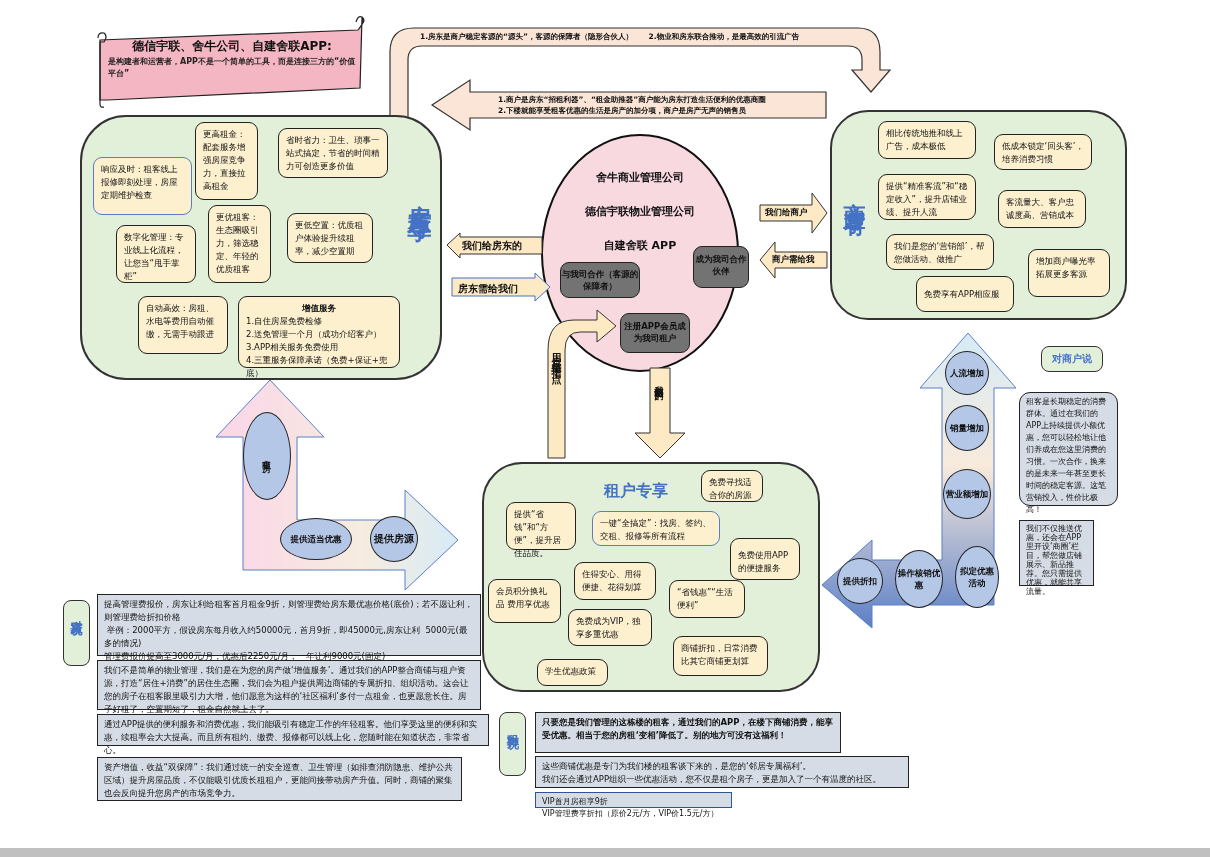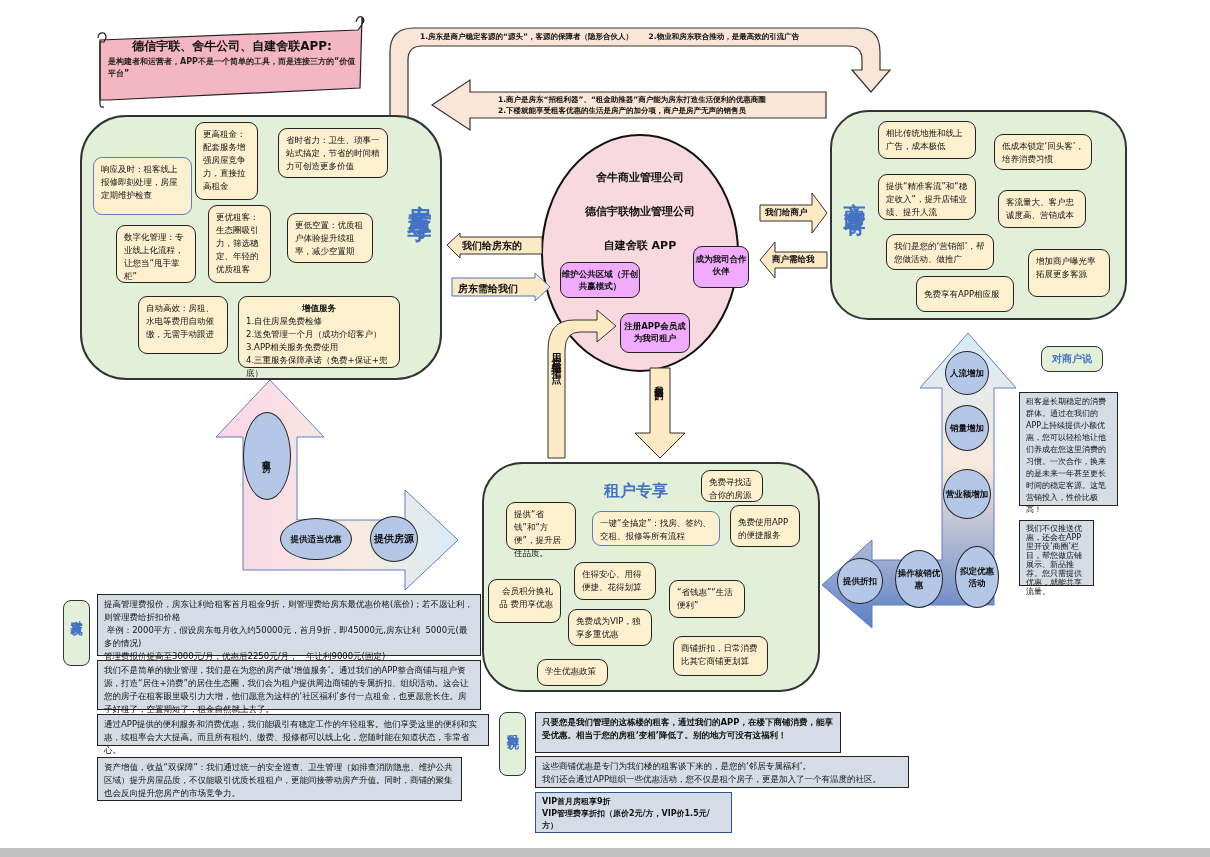--- a/index.html
+++ b/index.html
@@ -3,21 +3,21 @@
 <meta charset="utf-8">
 <style>
   html,body{margin:0;padding:0;background:#fff;}
   body{width:1210px;height:857px;position:relative;overflow:hidden;font-family:"DejaVu Sans",sans-serif;color:#111;}
   .abs{position:absolute;box-sizing:border-box;}
   .tb{font-weight:bold;}
   .panel{background:#e2efd9;border:2px solid #333;border-radius:46px;}
   .card{background:#fdf0cf;border:1.5px solid #222;border-radius:9px;padding:5px 7px;font-size:8.5px;line-height:13px;}
   .card.blue{border-color:#5b7fbe;}
   .panel-title{color:#4472c4;font-weight:bold;font-size:24px;line-height:29px;}
-  .teal{background:#f0abfc;border:1.5px solid #222;border-radius:9px;font-size:8.5px;font-weight:bold;text-align:center;line-height:12px;}
+  .teal{background:#737373;border:1.5px solid #222;border-radius:9px;font-size:8.5px;font-weight:bold;text-align:center;line-height:12px;}
   .note{background:#d6dce5;border:1.5px solid #222;padding:3px 6px;font-size:8.5px;line-height:13px;}
   .note.blue{border-color:#2f5597;}
   .side-label{background:#e2efd9;border:1.5px solid #333;border-radius:8px;color:#4472c4;font-weight:bold;font-size:14px;line-height:19px;text-align:center;}
   .circ{background:#b4c7e7;border:1.5px solid #222;border-radius:50%;display:flex;align-items:center;justify-content:center;text-align:center;font-size:8.5px;font-weight:bold;line-height:12px;}
   .vtext{writing-mode:vertical-rl;text-orientation:upright;font-weight:bold;font-size:11px;letter-spacing:2px;}
   .arrow-label{font-weight:bold;font-size:10px;}
   svg{position:absolute;left:0;top:0;}
 </style>
 </head>
 <body>
@@ -92,21 +92,21 @@
   <div>2.送免管理一个月（成功介绍客户）</div>
   <div>3.APP相关服务免费使用</div>
   <div>4.三重服务保障承诺（免费+保证+兜底）</div>
 </div>
 
 <div class="abs tb" style="left:560px;top:170px;width:160px;text-align:center;font-size:11px;">
   <div style="height:34px;">舍牛商业管理公司</div>
   <div style="height:34px;">德信宇联物业管理公司</div>
   <div>自建舍联 APP</div>
 </div>
-<div class="abs teal" style="left:560px;top:262px;width:80px;height:36px;padding-top:5px;">维护公共区域（开创共赢模式）</div>
+<div class="abs teal" style="left:560px;top:262px;width:80px;height:36px;padding-top:5px;">与我司合作（客源的保障者）</div>
 <div class="abs teal" style="left:693px;top:246px;width:56px;height:42px;padding-top:6px;">成为我司合作伙伴</div>
 <div class="abs teal" style="left:620px;top:313px;width:70px;height:40px;padding-top:6px;">注册APP会员成为我司租户</div>
 
 <div class="abs arrow-label" style="left:462px;top:239px;">我们给房东的</div>
 <div class="abs arrow-label" style="left:458px;top:282px;">房东需给我们</div>
 <div class="abs arrow-label" style="left:765px;top:207px;font-size:8.5px;">我们给商户</div>
 <div class="abs arrow-label" style="left:772px;top:254px;font-size:8.5px;">商户需给我</div>
 <div class="abs" style="left:549px;top:345px;width:15px;">
   <span class="vtext" style="font-size:10px;letter-spacing:3px;">用户只需手指一点</span>
 </div>
@@ -124,59 +124,59 @@
 <div class="abs card" style="left:998px;top:190px;width:88px;height:38px;">客流量大、客户忠诚度高、营销成本</div>
 <div class="abs card" style="left:886px;top:234px;width:108px;height:36px;">我们是您的‘营销部’，帮您做活动、做推广</div>
 <div class="abs card" style="left:1028px;top:249px;width:82px;height:48px;">增加商户曝光率拓展更多客源</div>
 <div class="abs card" style="left:916px;top:276px;width:98px;height:36px;padding-top:11px;">免费享有APP相应服</div>
 
 <div class="abs panel" style="left:482px;top:462px;width:338px;height:230px;border-radius:40px;"></div>
 <div class="abs panel-title" style="left:604px;top:476px;font-size:16px;">租户专享</div>
 <div class="abs card" style="left:701px;top:470px;width:62px;height:32px;">免费寻找适合你的房源</div>
 <div class="abs card" style="left:506px;top:502px;width:70px;height:48px;">提供“省钱”和“方便”，提升居住品质。</div>
 <div class="abs card blue" style="left:592px;top:511px;width:128px;height:35px;">一键“全搞定”：找房、签约、交租、报修等所有流程</div>
-<div class="abs card" style="left:730px;top:505px;width:70px;height:42px;padding-top:10px;">免费使用APP的便捷服务</div>
+<div class="abs card" style="left:730px;top:538px;width:70px;height:42px;padding-top:10px;">免费使用APP的便捷服务</div>
 <div class="abs card" style="left:574px;top:562px;width:82px;height:38px;">住得安心、用得便捷、花得划算</div>
-<div class="abs card" style="left:488px;top:579px;width:73px;height:44px;text-align:right;">会员积分换礼品 费用享优惠</div>
+<div class="abs card" style="left:488px;top:579px;width:73px;height:44px;">会员积分换礼品 费用享优惠</div>
 <div class="abs card" style="left:669px;top:580px;width:76px;height:38px;">“省钱惠”“生活便利”</div>
 <div class="abs card" style="left:568px;top:609px;width:84px;height:37px;">免费成为VIP，独享多重优惠</div>
 <div class="abs card" style="left:673px;top:636px;width:95px;height:40px;">商铺折扣，日常消费比其它商铺更划算</div>
 <div class="abs card" style="left:537px;top:659px;width:71px;height:27px;">学生优惠政策</div>
 
 <div class="abs circ" style="left:243px;top:412px;width:48px;height:88px;">
     <span class="vtext" style="font-size:8.5px;">交租房</span>
   </div>
 <div class="abs circ" style="left:280px;top:518px;width:72px;height:42px;">提供适当优惠</div>
 <div class="abs circ" style="left:370px;top:516px;width:48px;height:46px;font-size:10px;">提供房源</div>
 
 <div class="abs circ" style="left:945px;top:351px;width:44px;height:44px;">人流增加</div>
 <div class="abs circ" style="left:945px;top:405px;width:44px;height:46px;">销量增加</div>
 <div class="abs circ" style="left:943px;top:469px;width:48px;height:50px;">营业额增加</div>
 <div class="abs circ" style="left:955px;top:546px;width:44px;height:62px;">拟定优惠活动</div>
 <div class="abs circ" style="left:895px;top:550px;width:48px;height:58px;">操作核销优惠</div>
 <div class="abs circ" style="left:837px;top:558px;width:46px;height:46px;">提供折扣</div>
 
 <div class="abs side-label" style="left:1041px;top:346px;width:62px;height:26px;font-size:10px;line-height:23px;">对商户说</div>
-<div class="abs note" style="left:1019px;top:392px;width:99px;height:114px;font-size:8px;line-height:12px;">租客是长期稳定的消费群体。通过在我们的APP上持续提供小额优惠，您可以轻松地让他们养成在您这里消费的习惯。一次合作，换来的是未来一年甚至更长时间的稳定客源。这笔营销投入，性价比极高！</div>
+<div class="abs note" style="left:1019px;top:392px;width:99px;height:114px;font-size:8px;line-height:12px;border-radius:11px;">租客是长期稳定的消费群体。通过在我们的APP上持续提供小额优惠，您可以轻松地让他们养成在您这里消费的习惯。一次合作，换来的是未来一年甚至更长时间的稳定客源。这笔营销投入，性价比极高！</div>
 <div class="abs note" style="left:1019px;top:520px;width:75px;height:66px;font-size:8px;line-height:9px;">我们不仅推送优惠，还会在APP里开设‘商圈’栏目，帮您做店铺展示、新品推荐。您只需提供优惠，就能共享流量。</div>
 
 <div class="abs side-label" style="left:63px;top:600px;width:27px;height:66px;font-size:12px;line-height:16px;padding-top:1px;">
   <span class="vtext" style="font-size:12px;letter-spacing:1px;">对房东说</span>
 </div>
 <div class="abs note" style="left:97px;top:594px;width:384px;height:62px;">
   <div>提高管理费报价，房东让利给租客首月租金9折，则管理费给房东最优惠价格(底价)；若不愿让利，则管理费给折扣价格</div>
   <div style="white-space:pre-wrap;"> 举例：2000平方，假设房东每月收入约50000元，首月9折，即45000元,房东让利  5000元(最多的情况)</div>
   <div>管理费报价提高至3000元/月，优惠后2250元/月，一年让利9000元(固定)</div>
 </div>
 <div class="abs note" style="left:97px;top:660px;width:384px;height:50px;">我们不是简单的物业管理，我们是在为您的房产做‘增值服务’。通过我们的APP整合商铺与租户资源，打造“居住+消费”的居住生态圈，我们会为租户提供周边商铺的专属折扣、组织活动。这会让您的房子在租客眼里吸引力大增，他们愿意为这样的‘社区福利’多付一点租金，也更愿意长住。房子好租了，空置期短了，租金自然就上去了。</div>
 <div class="abs note" style="left:97px;top:714px;width:392px;height:32px;">通过APP提供的便利服务和消费优惠，我们能吸引有稳定工作的年轻租客。他们享受这里的便利和实惠，续租率会大大提高。而且所有租约、缴费、报修都可以线上化，您随时能在知道状态，非常省心。</div>
 <div class="abs note" style="left:97px;top:757px;width:365px;height:44px;">资产增值，收益“双保障”：我们通过统一的安全巡查、卫生管理（如排查消防隐患、维护公共区域）提升房屋品质，不仅能吸引优质长租租户，更能间接带动房产升值。同时，商铺的聚集也会反向提升您房产的市场竞争力。</div>
 
 <div class="abs side-label" style="left:499px;top:712px;width:27px;height:64px;padding-top:1px;">
   <span class="vtext" style="font-size:12px;letter-spacing:1px;">对租户说</span>
 </div>
 <div class="abs note" style="left:535px;top:712px;width:306px;height:41px;font-weight:bold;">只要您是我们管理的这栋楼的租客，通过我们的APP，在楼下商铺消费，能享受优惠。相当于您的房租‘变相’降低了。别的地方可没有这福利！</div>
 <div class="abs note" style="left:535px;top:756px;width:374px;height:32px;white-space:pre-line;">这些商铺优惠是专门为我们楼的租客谈下来的，是您的‘邻居专属福利’。
 我们还会通过APP组织一些优惠活动，您不仅是租个房子，更是加入了一个有温度的社区。</div>
-<div class="abs note blue" style="left:535px;top:792px;width:197px;height:41px;white-space:pre-line;font-size:8px;line-height:12px;font-weight:bold;">VIP首月房租享9折
+<div class="abs note blue" style="left:535px;top:792px;width:197px;height:16px;white-space:pre-line;font-size:8px;line-height:12px;">VIP首月房租享9折
 VIP管理费享折扣（原价2元/方，VIP价1.5元/方）</div>
 
 <div class="abs" style="left:0;top:848px;width:1210px;height:9px;background:#c0c0c0;"></div>
 
 </body></html>

